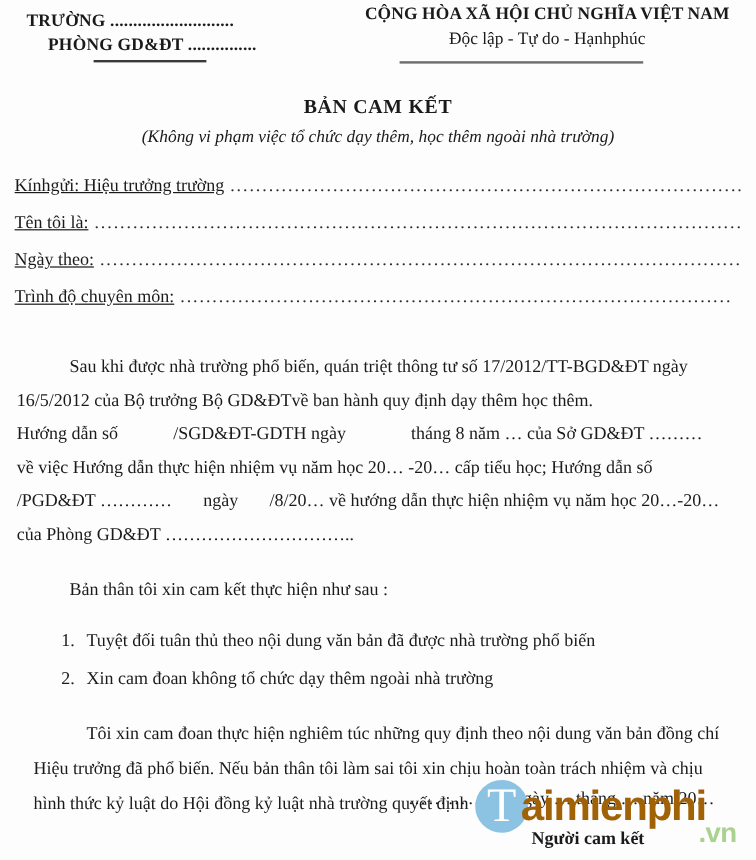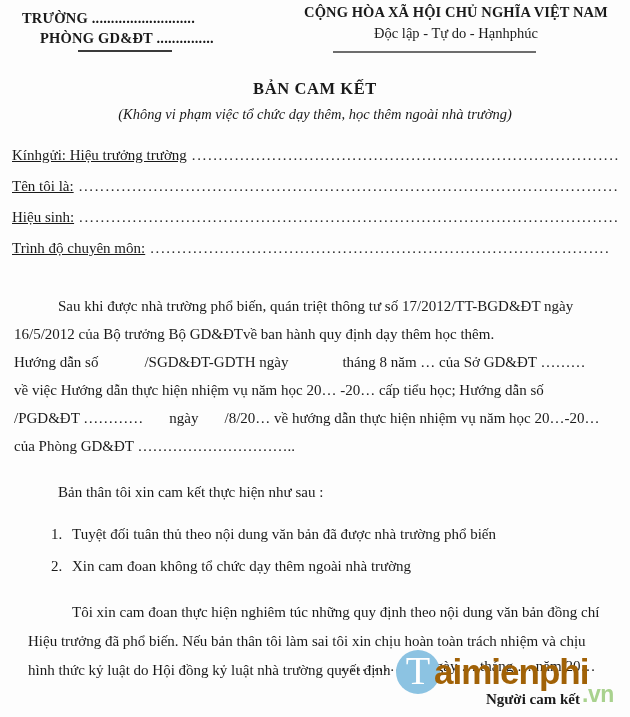--- a/index.html
+++ b/index.html
@@ -168,21 +168,21 @@
     font-size: 15px;
     line-height: 22px;
     white-space: nowrap;
   }
   .date-line .dots { letter-spacing: 1.6px; }
   .signer {
     position: absolute;
     left: 400px;
     top: 36px;
     width: 180px;
-    text-align: right;
+    text-align: center;
     font-weight: bold;
     font-size: 15px;
   }
 
   
   .watermark {
     position: absolute;
     left: 396px;
     top: 648px;
     width: 234px;
@@ -261,21 +261,21 @@
   <div class="fields">
     <div class="field-row">
       <span class="field-label">Kínhgửi: Hiệu trưởng trường</span>
       <span class="dotfill">.....................................................................................</span>
     </div>
     <div class="field-row">
       <span class="field-label">Tên tôi là:</span>
       <span class="dotfill">......................................................................................................</span>
     </div>
     <div class="field-row">
-      <span class="field-label">Hiệu sinh:</span>
+      <span class="field-label">Ngày theo:</span>
       <span class="dotfill">......................................................................................................</span>
     </div>
     <div class="field-row">
       <span class="field-label">Trình độ chuyên môn:</span>
       <span class="dotfill">......................................................................................</span>
     </div>
   </div>
 
   <div class="body-text">
     <p class="para para-indent">Sau khi được nhà trường phổ biến, quán triệt thông tư số 17/2012/TT-BGD&amp;ĐT ngày 16/5/2012 của Bộ trưởng Bộ GD&amp;ĐTvề ban hành quy định dạy thêm học  thêm.</p>

